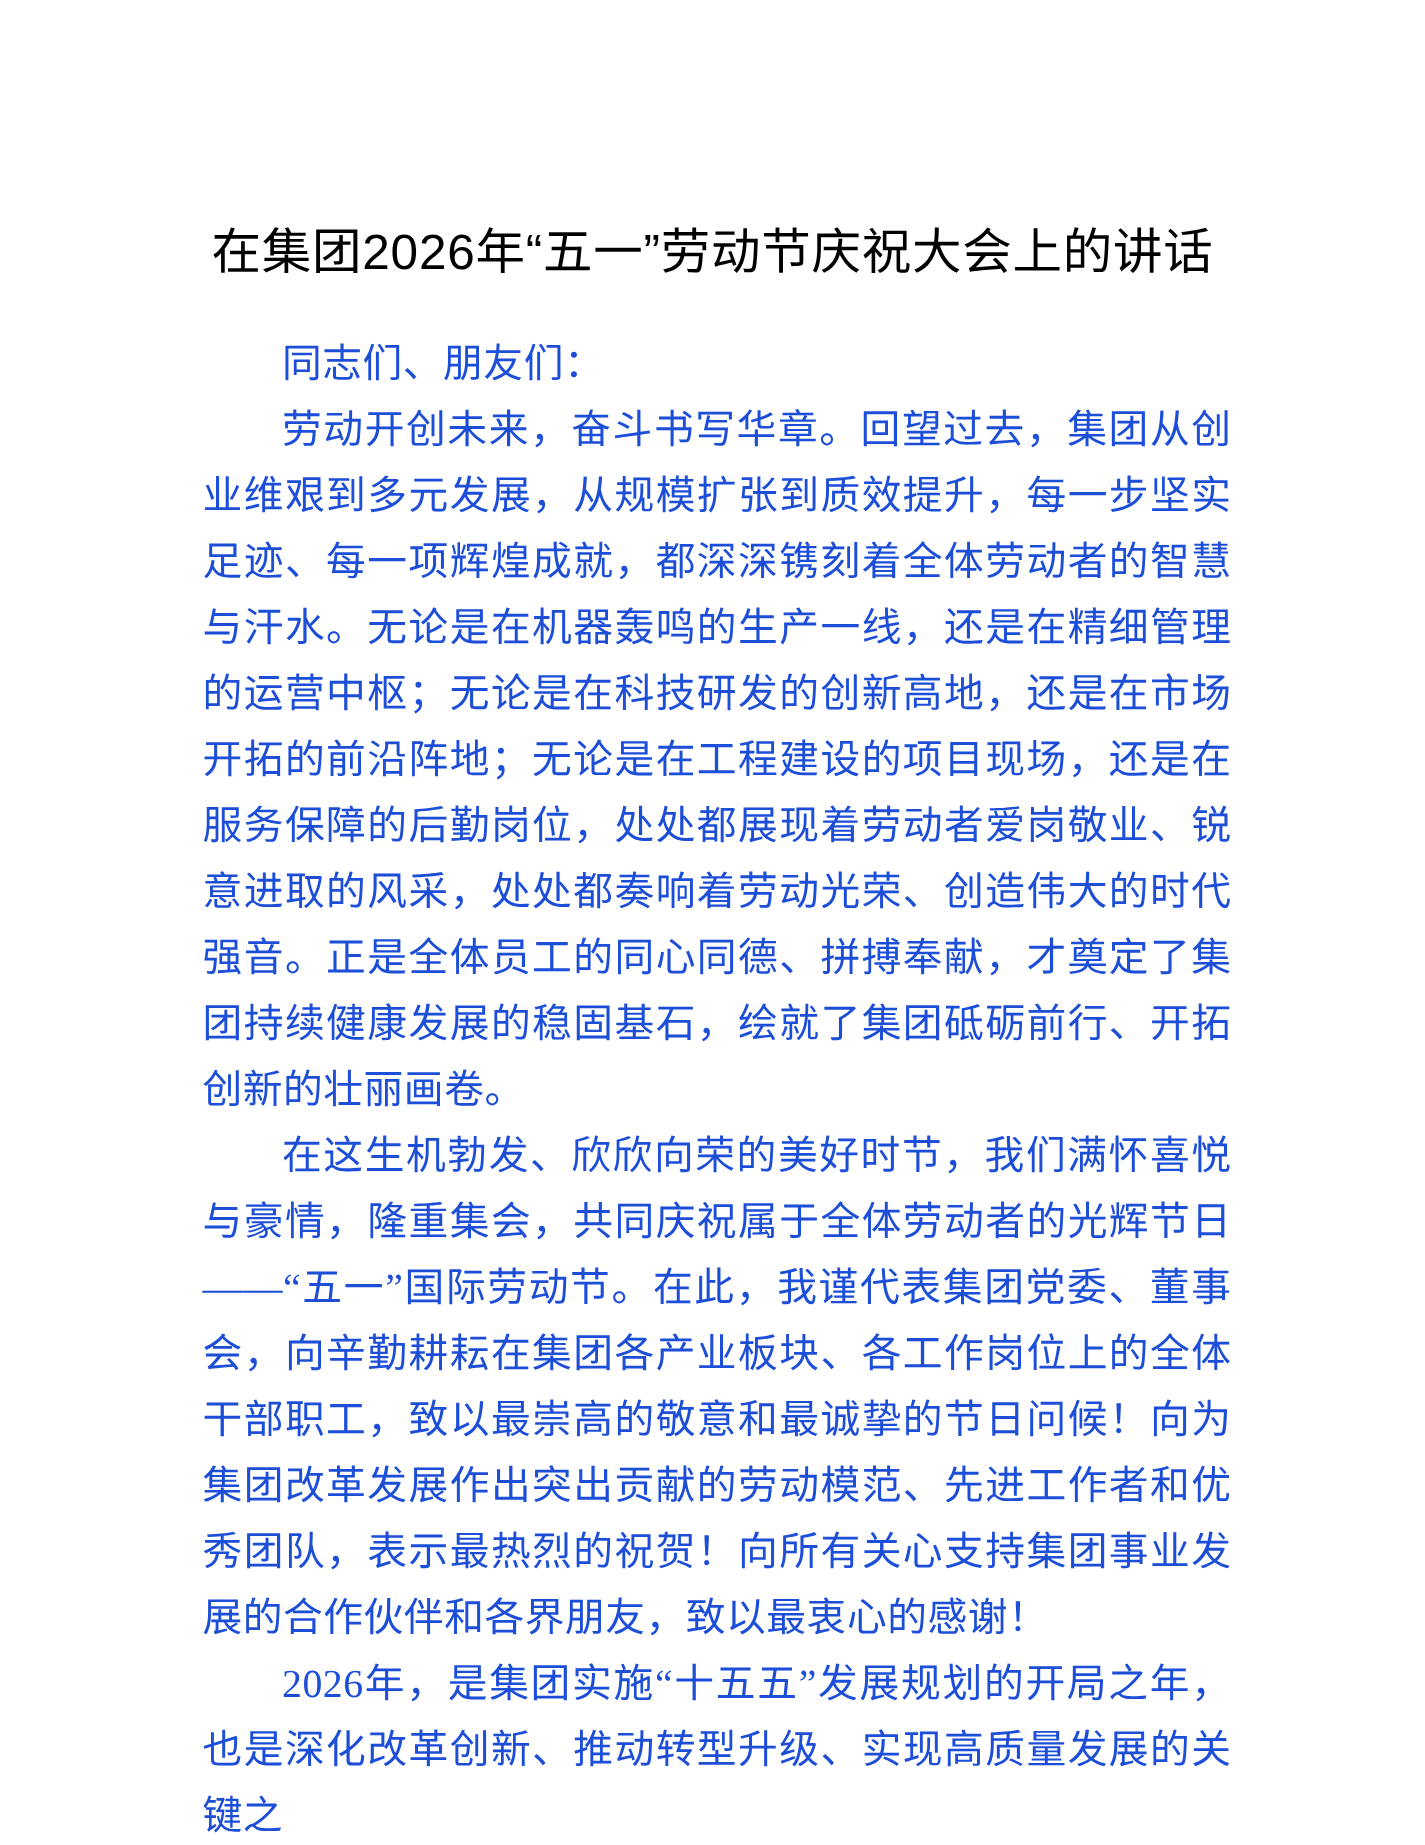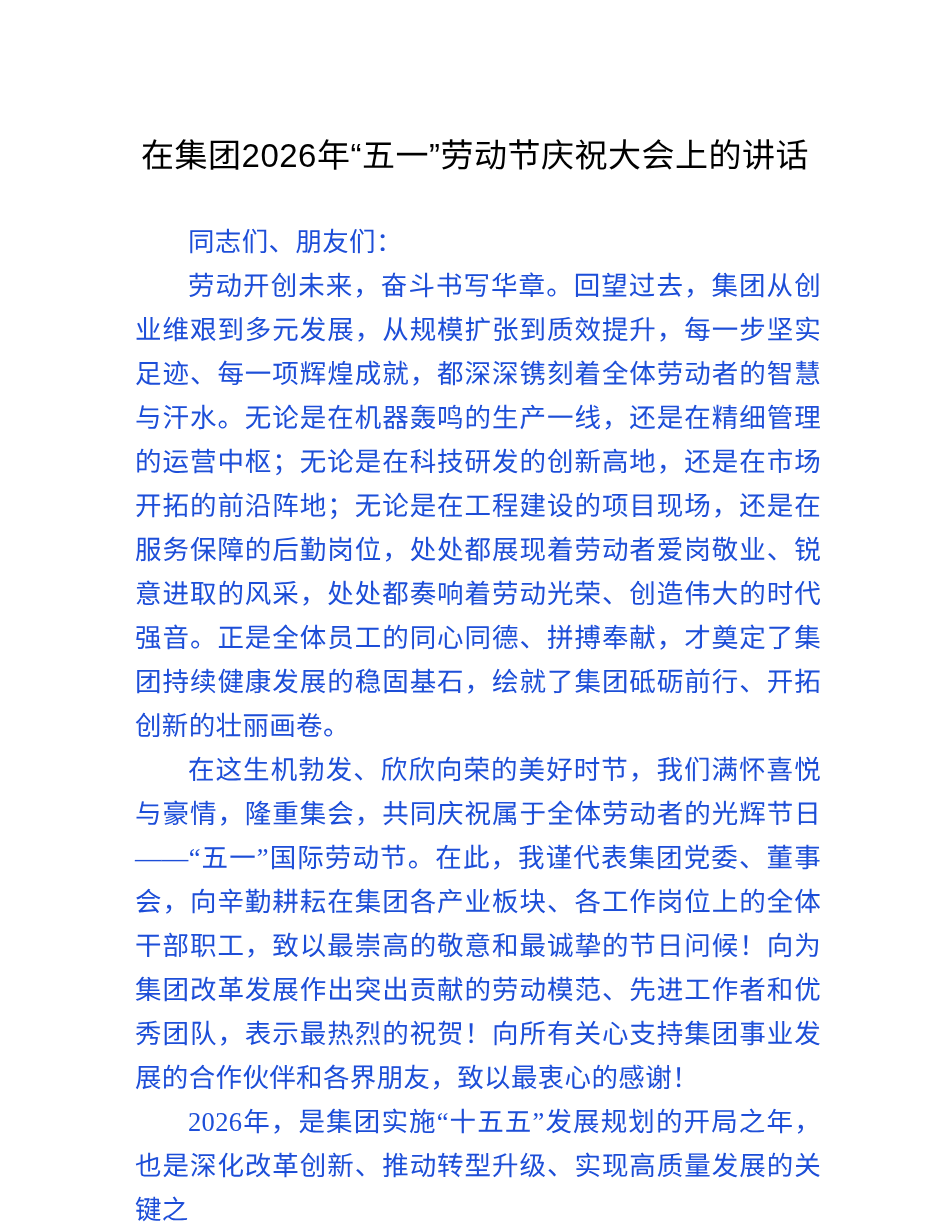--- a/index.html
+++ b/index.html
@@ -12,21 +12,21 @@
     position: relative;
     width: 950px;
     height: 1230px;
     background: #ffffff;
     overflow: hidden;
     box-sizing: border-box;
   }
   .doc-title {
     position: absolute;
     left: 135px;
-    top: 108px;
+    top: 120px;
     width: 680px;
     text-align: center;
     font-family: "Liberation Sans", "DejaVu Sans", sans-serif;
     font-size: 33px;
     line-height: 52px;
     letter-spacing: 0.5px;
     color: #000000;
     font-weight: 500;
     white-space: normal;
   }

